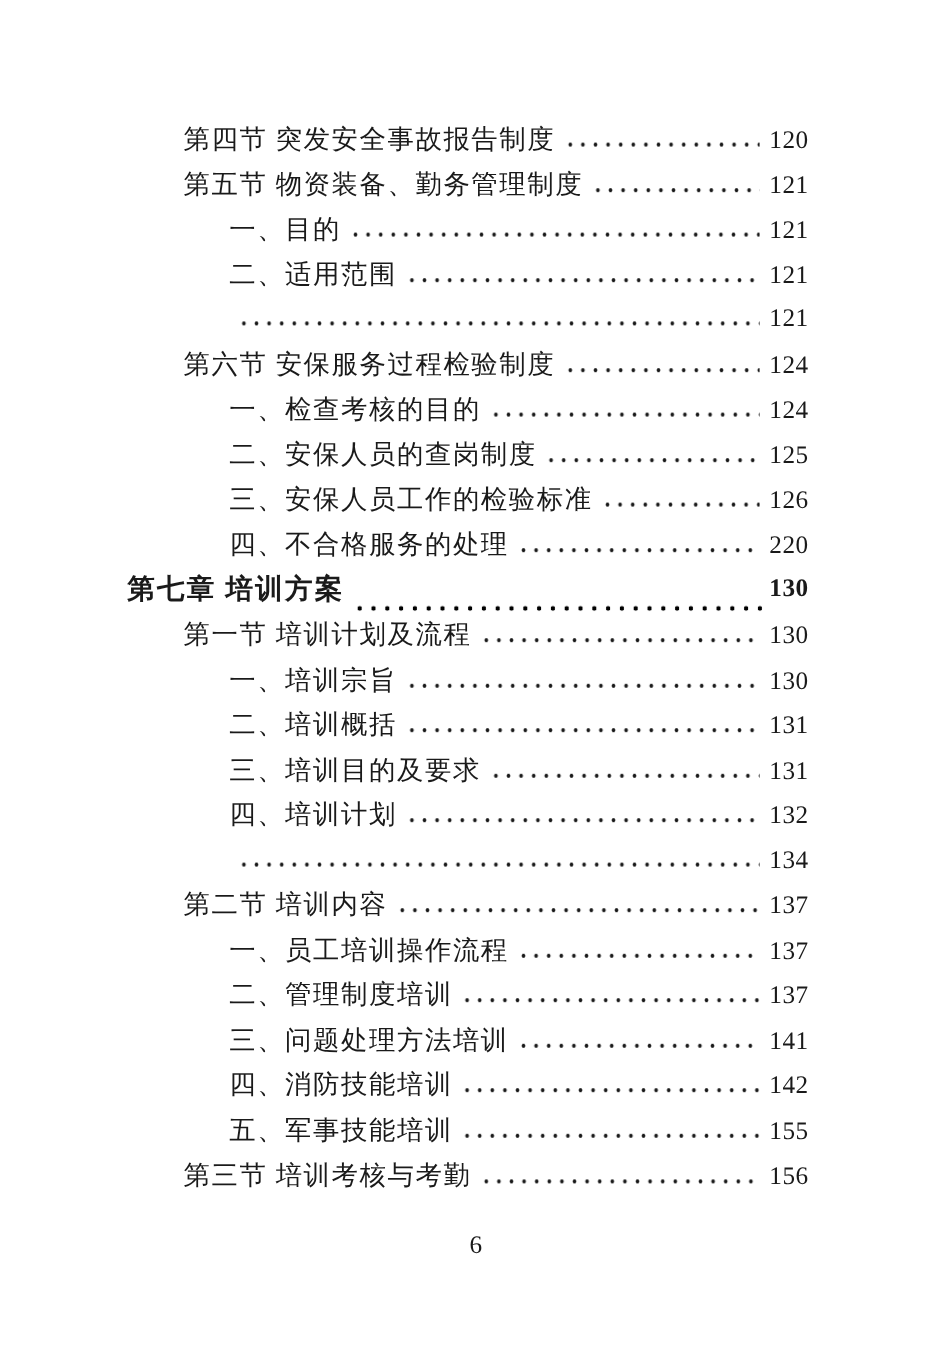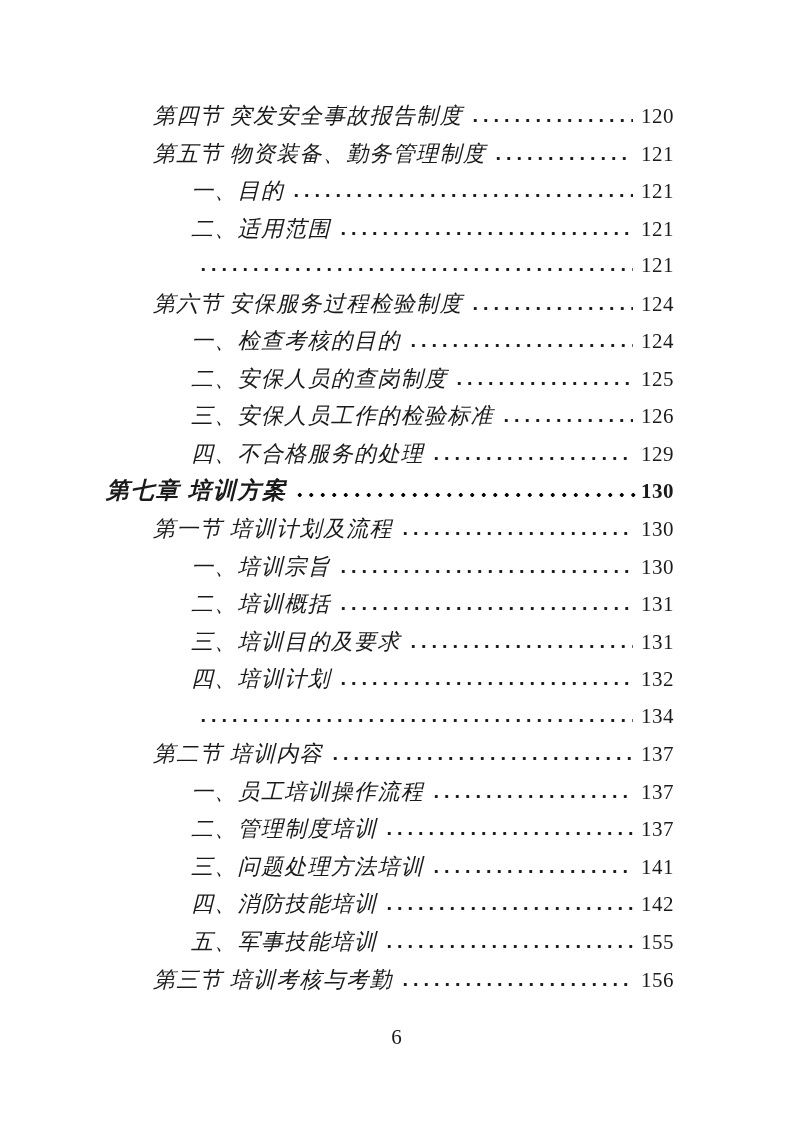--- a/index.html
+++ b/index.html
@@ -25,37 +25,36 @@
   .toc-row {
     display: flex;
     align-items: baseline;
     height: 37.55px;
     font-size: 22px;
     line-height: 37.55px;
   }
   .toc-label {
     white-space: nowrap;
     letter-spacing: 1.3px;
-    font-style: italic;
   }
   .toc-page {
     white-space: nowrap;
     font-size: 21px;
     letter-spacing: 0.5px;
   }
   .leader {
     flex: 1;
     height: 20px;
     margin: 0 8px 0 7px;
     background-image: radial-gradient(circle, #1a1a1a 1.35px, rgba(0,0,0,0) 1.8px);
     background-size: 10.5px 5px;
     background-repeat: repeat-x;
     background-position: left bottom;
   }
-  .level-chapter { padding-left: 0; font-weight: 700; }
+  .level-chapter { padding-left: 0; font-weight: 700; align-items: flex-end; }
   .level-chapter .toc-label { letter-spacing: 1.8px; font-size: 23px; }
   .level-chapter .toc-page { font-weight: 700; }
   .level-chapter .leader {
     background-image: radial-gradient(circle, #000000 1.7px, rgba(0,0,0,0) 2.1px);
     background-size: 11.5px 6px;
     margin-right: 5px;
   }
   .level-section { padding-left: 47px; }
   .level-item { padding-left: 85px; }
   .footer {
@@ -123,21 +122,21 @@
 
     <div class="toc-row level-item">
       <span class="toc-label">三、安保人员工作的检验标准</span>
       <span class="leader"></span>
       <span class="toc-page">126</span>
     </div>
 
     <div class="toc-row level-item">
       <span class="toc-label">四、不合格服务的处理</span>
       <span class="leader"></span>
-      <span class="toc-page">129</span>
+      <span class="toc-page">220</span>
     </div>
 
     <div class="toc-row level-chapter">
       <span class="toc-label">第七章 培训方案</span>
       <span class="leader"></span>
       <span class="toc-page">130</span>
     </div>
 
     <div class="toc-row level-section">
       <span class="toc-label">第一节 培训计划及流程</span>

